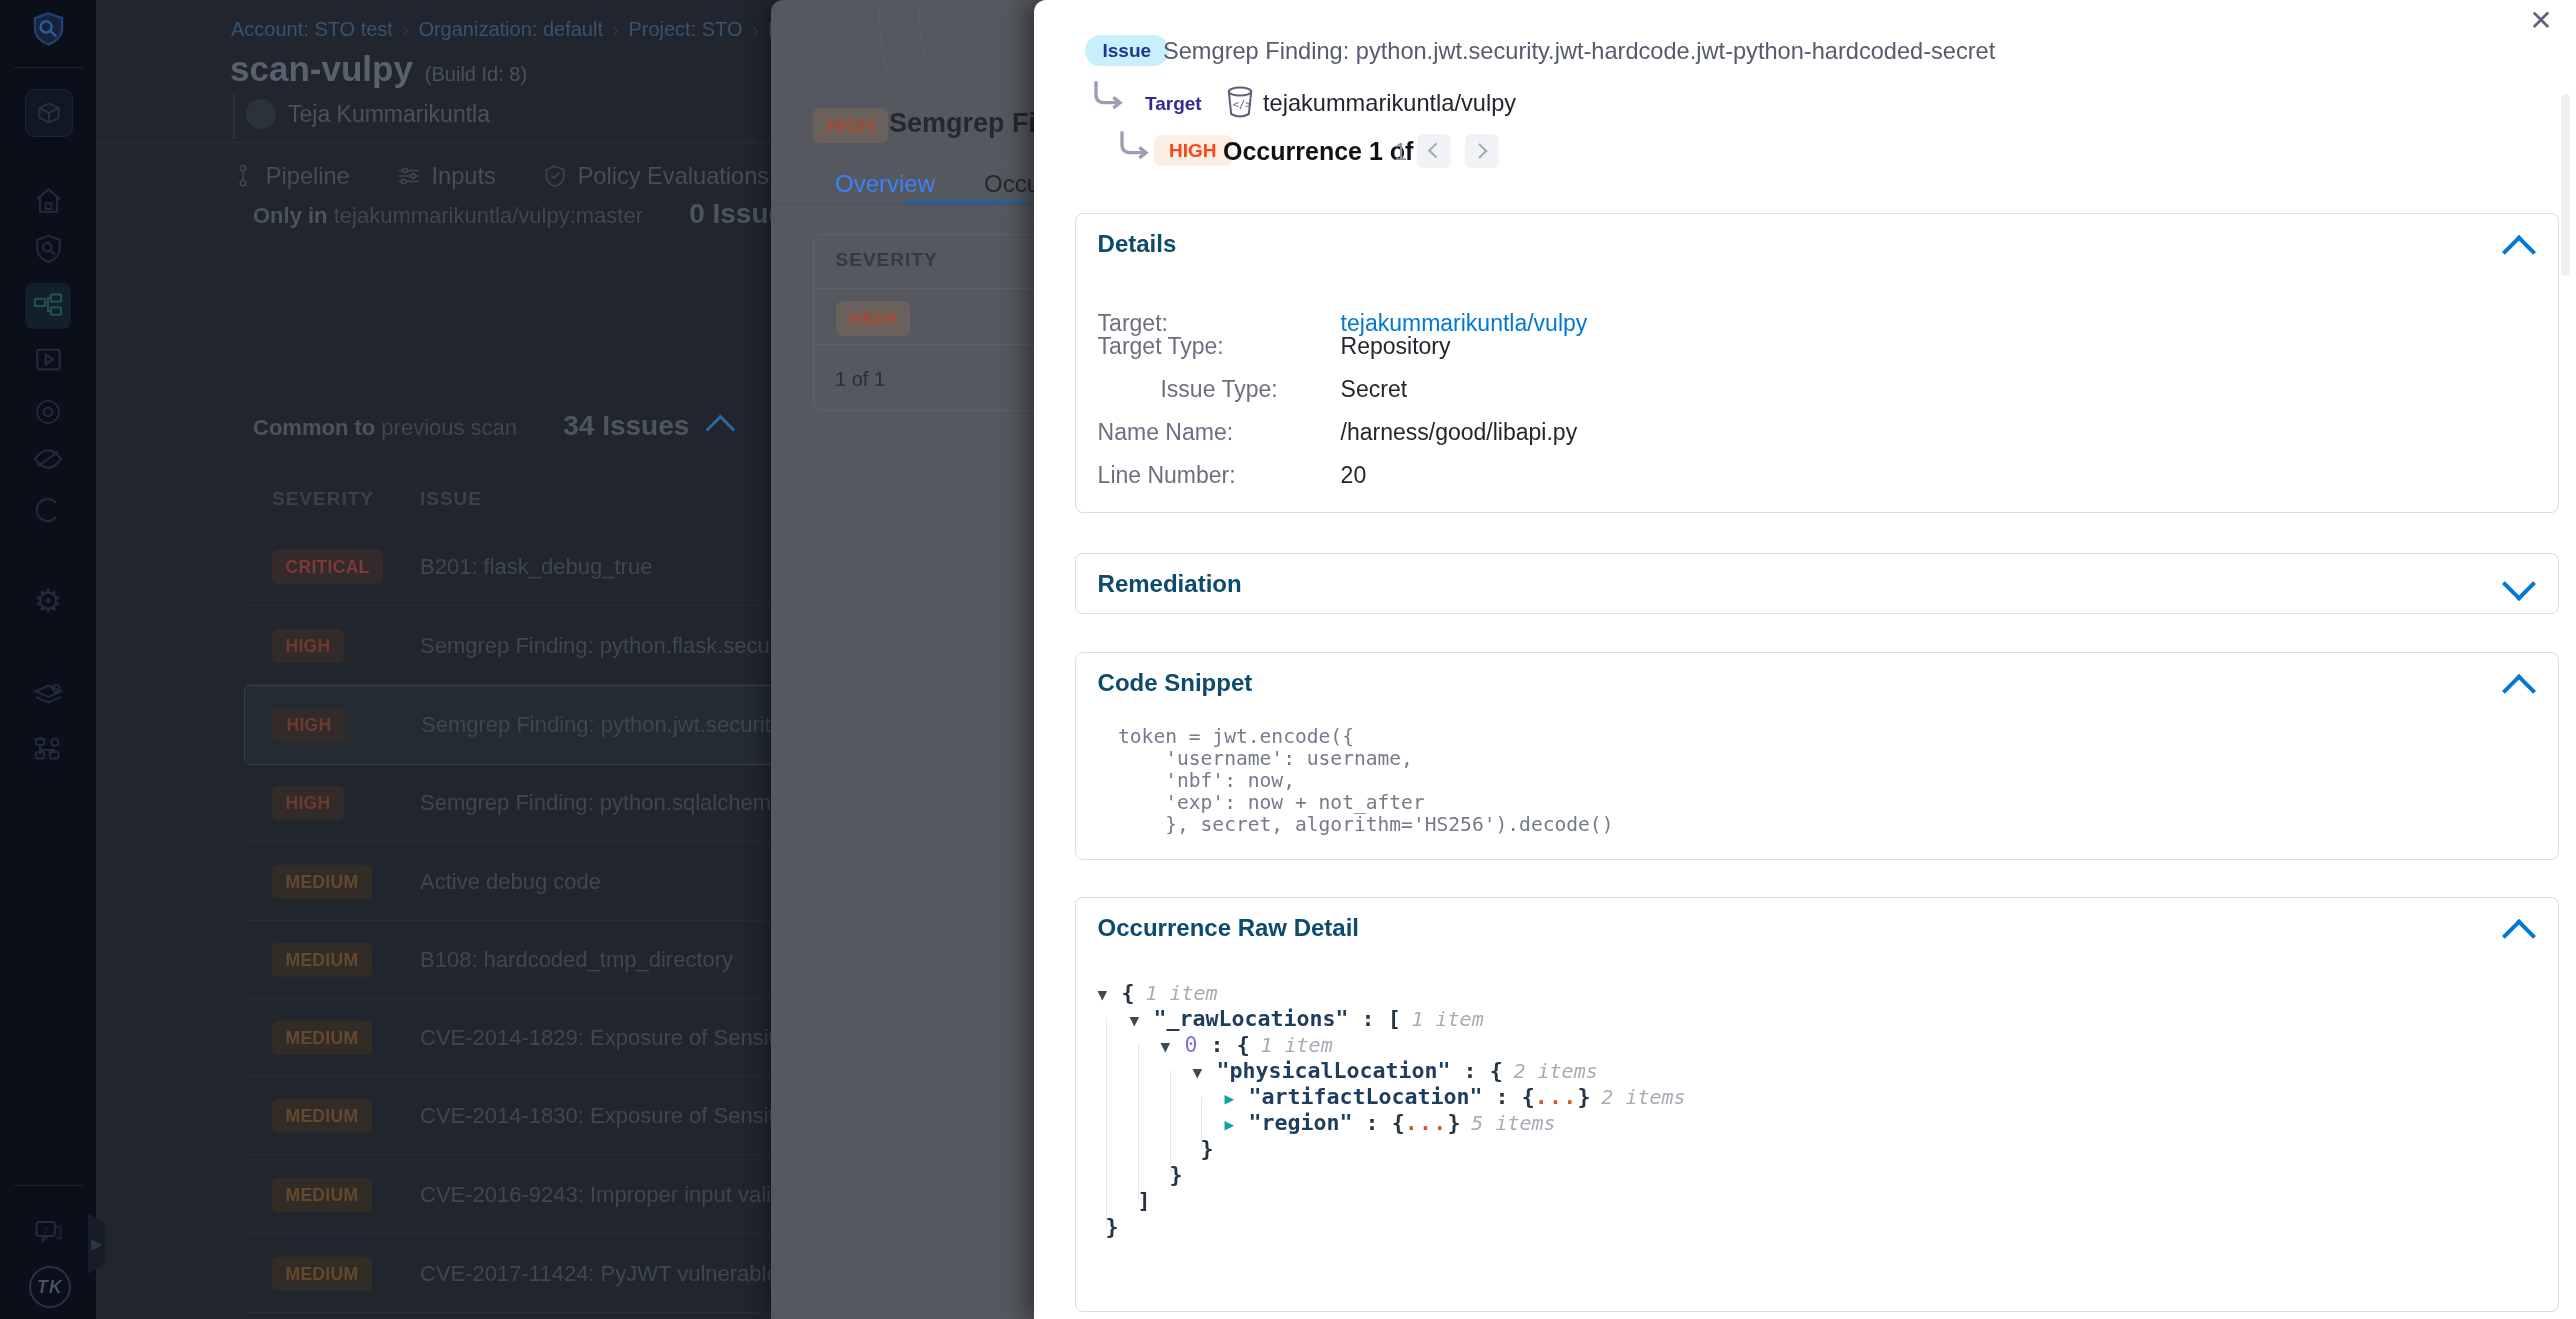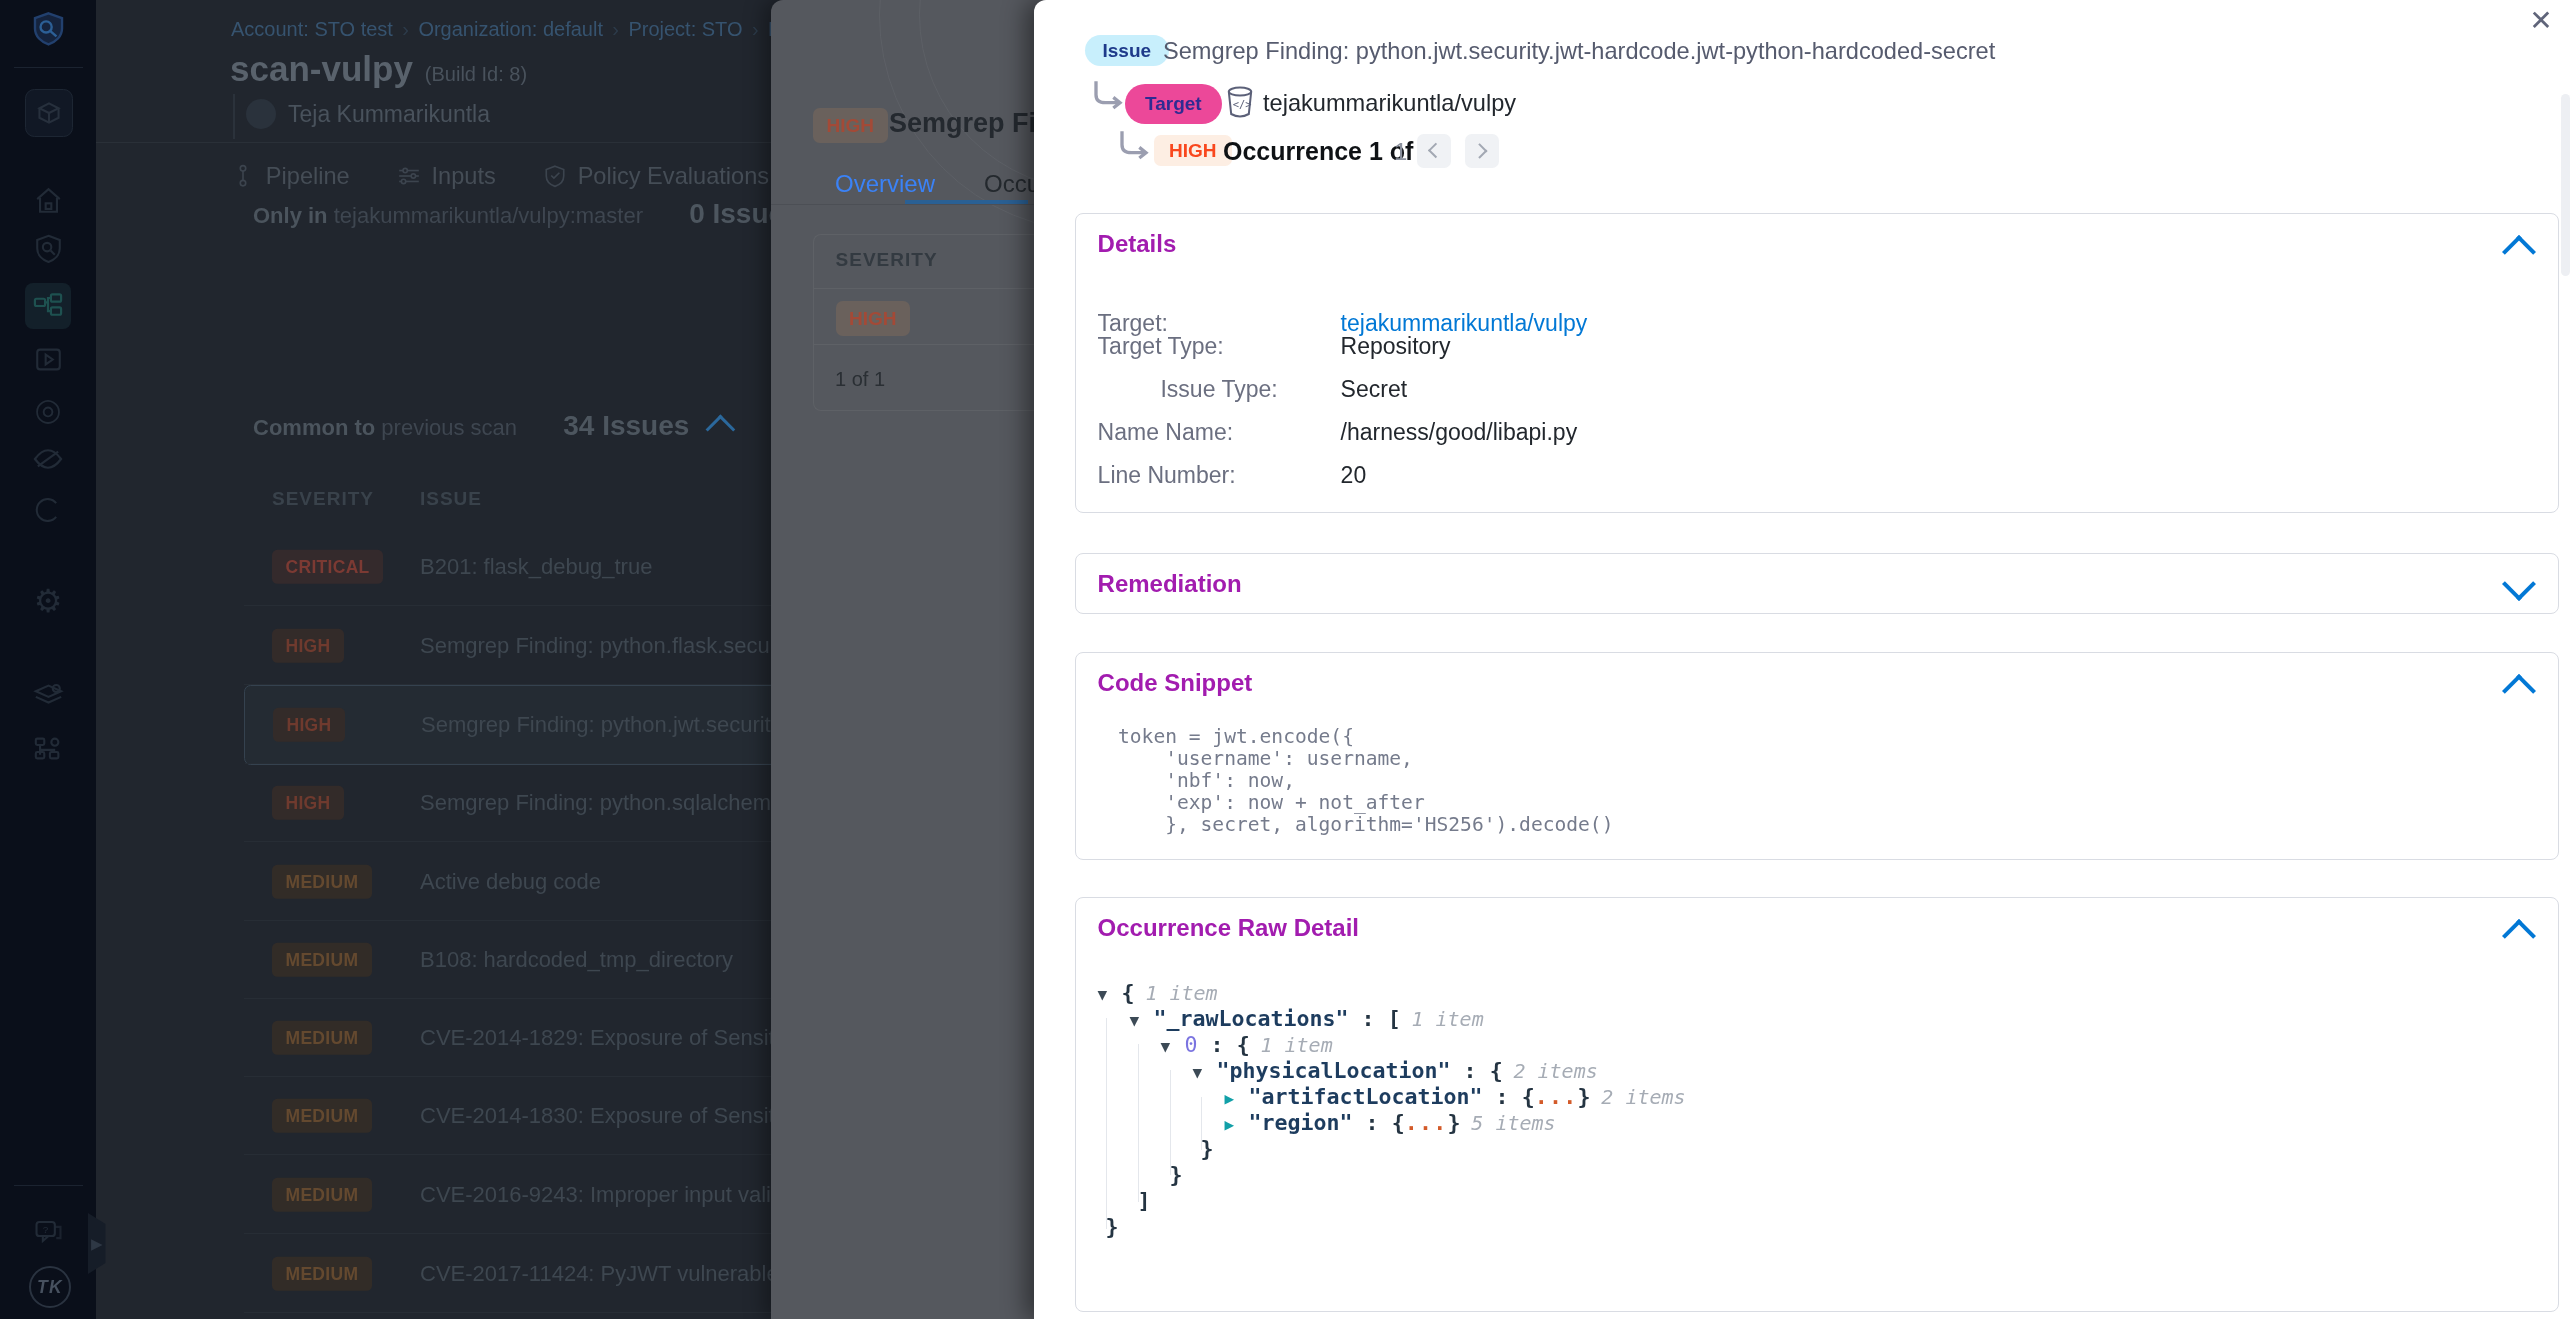--- a/index.html
+++ b/index.html
@@ -70,35 +70,35 @@
   .mid-sev-head{position:absolute;left:21.6px;top:13.5px;font-size:19px;font-weight:bold;letter-spacing:1px;color:#333a41;}
   .mid-page{position:absolute;left:835px;top:368px;font-size:20px;color:#2a2f34;}
 
   
   .detail{position:absolute;left:1034px;top:0;right:0;bottom:0;background:#ffffff;border-radius:12px 0 0 0;
           z-index:3;box-shadow:-8px 0 24px rgba(0,0,0,0.45);}
   .pill{display:inline-flex;align-items:center;justify-content:center;font-weight:bold;border-radius:674px;}
   .issue-pill{position:absolute;left:1085px;top:35px;height:31px;padding:0 17.5px;background:#c8effc;color:#1e3a8a;font-size:19px;}
   .d-title{position:absolute;left:1163px;top:38px;font-size:23.6px;color:#565b6e;white-space:nowrap;}
   .elbow{position:absolute;width:38px;height:32px;}
-  .target-pill{position:absolute;left:1125px;top:84px;height:24px;padding:8px 20px;background:#ec4899;color:#2f2b92;font-size:19px;}
+  .target-pill{position:absolute;left:1125px;top:84px;height:24px;padding:8px 20px;background:#ffffff;color:#2f2b92;font-size:19px;}
   .repo-ic{position:absolute;left:1225px;top:86px;color:#5b6078;}
   .repo-name{position:absolute;left:1263px;top:90px;font-size:23.6px;color:#22272d;}
   .high-pill{position:absolute;left:1154px;top:135px;height:31px;padding:0 15px;background:#fdeee3;color:#f9471d;
              font-size:19px;border-radius:6.7px;}
   .occ-label{position:absolute;left:1223px;top:137px;font-size:25px;font-weight:bold;color:#0f1215;}
   .occ-total{position:absolute;left:1394px;top:138px;font-size:24px;color:#8b919e;}
   .pg-btn{position:absolute;top:134px;width:34px;height:34px;background:#f0f2f5;border-radius:6.7px;
           display:flex;align-items:center;justify-content:center;}
   .pg-btn span{width:9.4px;height:9.4px;border-left:2.7px solid #a2a8b3;border-bottom:2.7px solid #a2a8b3;display:block;}
   .pg-prev span{transform:rotate(45deg);margin-left:4px;}
   .pg-next span{transform:rotate(225deg);margin-right:4px;}
 
   .card{position:absolute;left:1075px;width:1482px;border:1.3px solid #d9dce3;border-radius:8px;background:#fff;}
-  .card-head{position:absolute;left:21.6px;top:16px;font-size:24px;font-weight:bold;color:#a21caf;}
+  .card-head{position:absolute;left:21.6px;top:16px;font-size:24px;font-weight:bold;color:#0c4a6e;}
   .chev{position:absolute;right:27px;top:20px;width:20px;height:20px;border-left:4px solid #0278d5;border-top:4px solid #0278d5;}
   .chev.up{transform:rotate(45deg);top:26px;}
   .chev.down{transform:rotate(225deg);top:17.5px;}
   .det-row{position:absolute;left:21.6px;font-size:23px;white-space:nowrap;}
   .det-label{display:inline-block;width:243px;color:#6b6f80;}
   .det-value{color:#22272d;}
   .det-value.link{color:#0278d5;}
   .code-pre{position:absolute;left:42px;top:73px;margin:0;font-family:"DejaVu Sans Mono",monospace;
             font-size:19.6px;line-height:22px;color:#757b8c;white-space:pre;}
 

